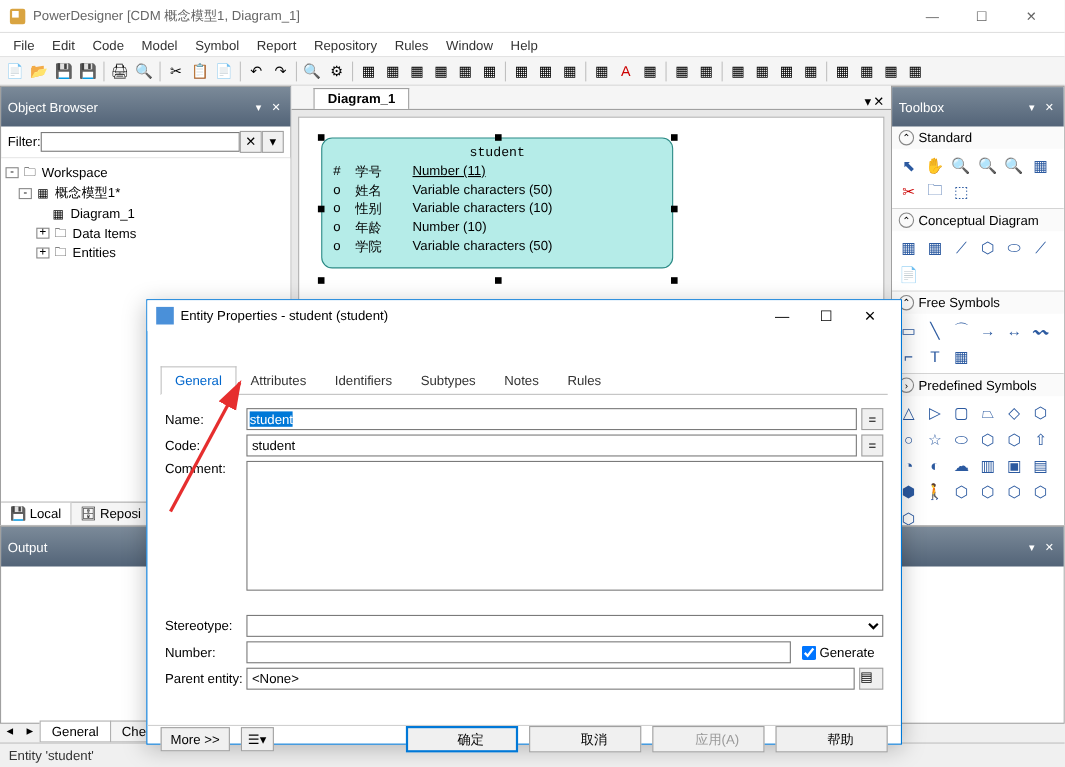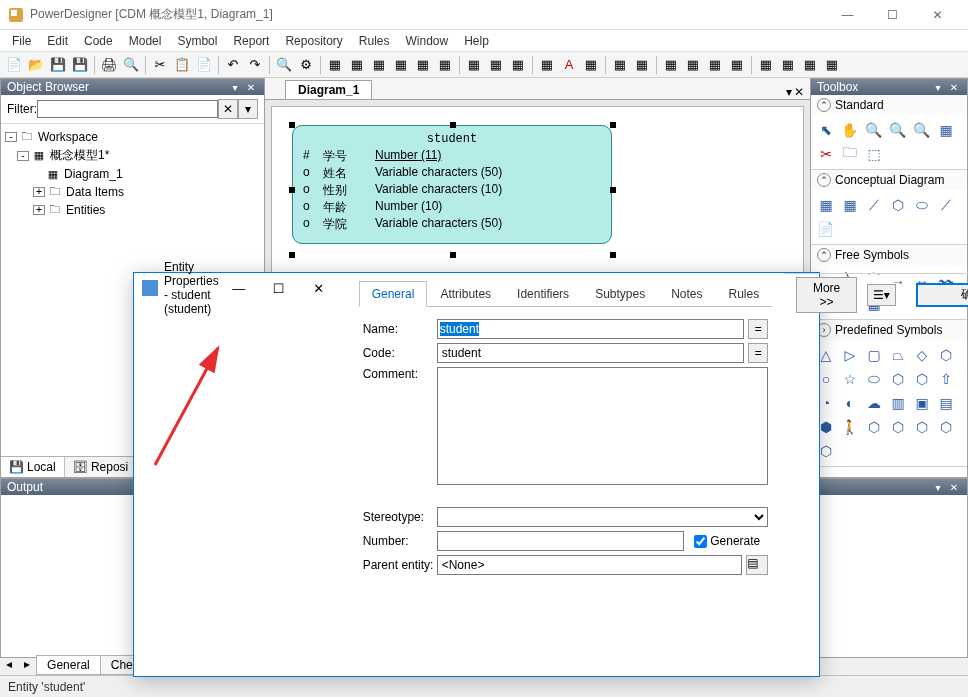--- a/index.html
+++ b/index.html
@@ -15,21 +15,21 @@
 .menubar { height: 22px; background: #fff; display: flex; align-items: center; padding: 0 4px; border-bottom: 1px solid #e0e0e0; }
 .menubar .menu { padding: 2px 8px; color: #333; }
 
 
 .toolbar { height: 26px; background: #f5f5f5; display: flex; align-items: center; padding: 0 4px; border-bottom: 1px solid #d0d0d0; gap: 2px; }
 .toolbar .tbtn { width: 20px; height: 20px; display: flex; align-items: center; justify-content: center; font-size: 13px; }
 .toolbar .sep { width: 1px; height: 18px; background: #c0c0c0; margin: 0 2px; }
 
 
 .main { display: flex; height: 400px; }
-.panel-header { height: 16px; background: linear-gradient(#7b8a99, #536478); color: #fff; display: flex; align-items: center; padding: 0 6px; font-size: 11px; }
+.panel-header { height: 36px; background: linear-gradient(#7b8a99, #536478); color: #fff; display: flex; align-items: flex-start; padding: 12px 6px; font-size: 11px; }
 .panel-header .spacer { flex: 1; }
 .panel-header .hbtn { width: 14px; height: 14px; display: flex; align-items: center; justify-content: center; margin-left: 2px; font-size: 10px; }
 
 
 .obj-browser { width: 265px; background: #fff; border: 1px solid #a0a0a0; display: flex; flex-direction: column; }
 .filter-row { padding: 4px 6px; display: flex; align-items: center; gap: 0; border-bottom: 1px solid #e0e0e0; }
 .filter-row input { flex: 1; border: 1px solid #7a7a7a; height: 18px; padding: 0 3px; }
 .filter-row .fbtn { width: 20px; height: 20px; border: 1px solid #a0a0a0; background: #f0f0f0; display: flex; align-items: center; justify-content: center; }
 .tree { flex: 1; padding: 4px; background: #fff; overflow: auto; }
 .tree-item { display: flex; align-items: center; padding: 1px 0; }
@@ -69,21 +69,21 @@
 
 
 .bottom-tabs { position: absolute; left: 0; bottom: 22px; display: flex; }
 .bottom-tab { border: 1px solid #b0b0b0; padding: 2px 10px; background: #f5f5f5; margin-right: -1px; }
 .bottom-tab.active { background: #fff; }
 
 
 .statusbar { position: absolute; left: 0; right: 0; bottom: 0; height: 22px; background: #f0f0f0; border-top: 1px solid #c0c0c0; display: flex; align-items: center; padding: 0 8px; color: #333; }
 
 
-.dialog { position: absolute; left: 133px; top: 272px; width: 687px; height: 405px; background: #fff; border: 1px solid #0078d7; box-shadow: 0 4px 20px rgba(0,0,0,0.25); display: flex; flex-direction: row; }
+.dialog { position: absolute; left: 133px; top: 272px; width: 687px; height: 405px; background: #fff; border: 1px solid #0078d7; box-shadow: 0 4px 20px rgba(0,0,0,0.25); display: flex; flex-direction: column; gap: 24px; }
 .dlg-titlebar { height: 30px; background: #fff; display: flex; align-items: center; padding: 0 8px; }
 .dlg-titlebar .dicon { width: 16px; height: 16px; margin-right: 6px; background: #4a90d9; }
 .dlg-titlebar .dtitle { flex: 1; }
 .dlg-titlebar .dbtn { width: 40px; height: 28px; display: flex; align-items: center; justify-content: center; font-size: 13px; }
 .dlg-body { flex: 1; padding: 8px 12px 0; display: flex; flex-direction: column; }
 .dlg-tabs { display: flex; border-bottom: 1px solid #c0c0c0; }
 .dlg-tab { padding: 5px 12px; color: #333; border: 1px solid transparent; margin-bottom: -1px; }
 .dlg-tab.active { border-color: #c0c0c0; border-bottom-color: #fff; background: #fff; color: #0066cc; }
 .form { padding: 12px 4px 4px; flex: 1; }
 .form-row { display: flex; align-items: center; margin-bottom: 4px; }

